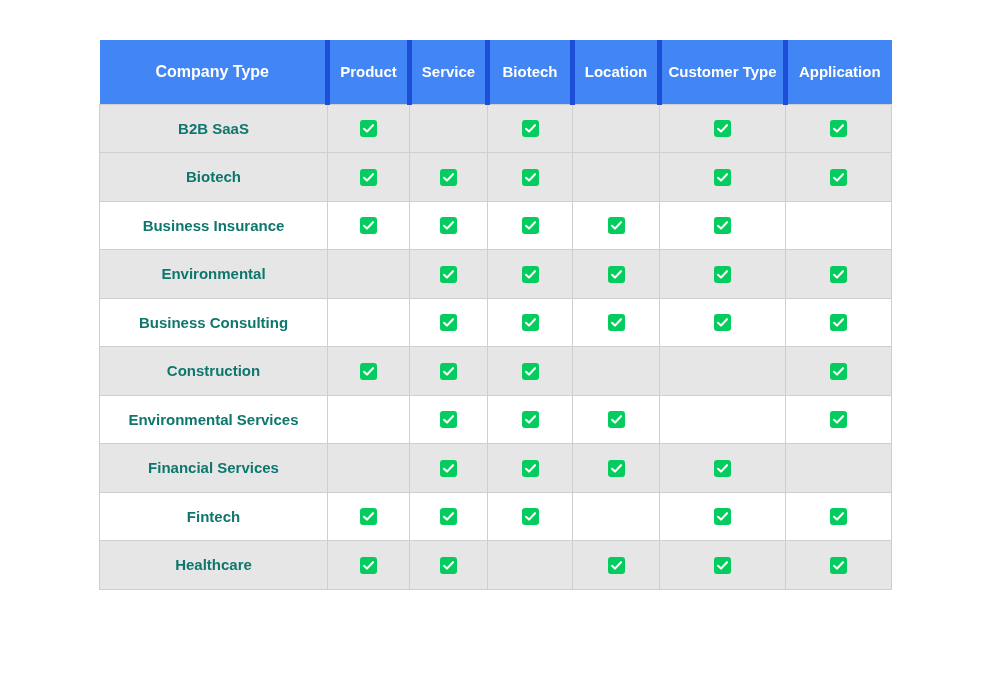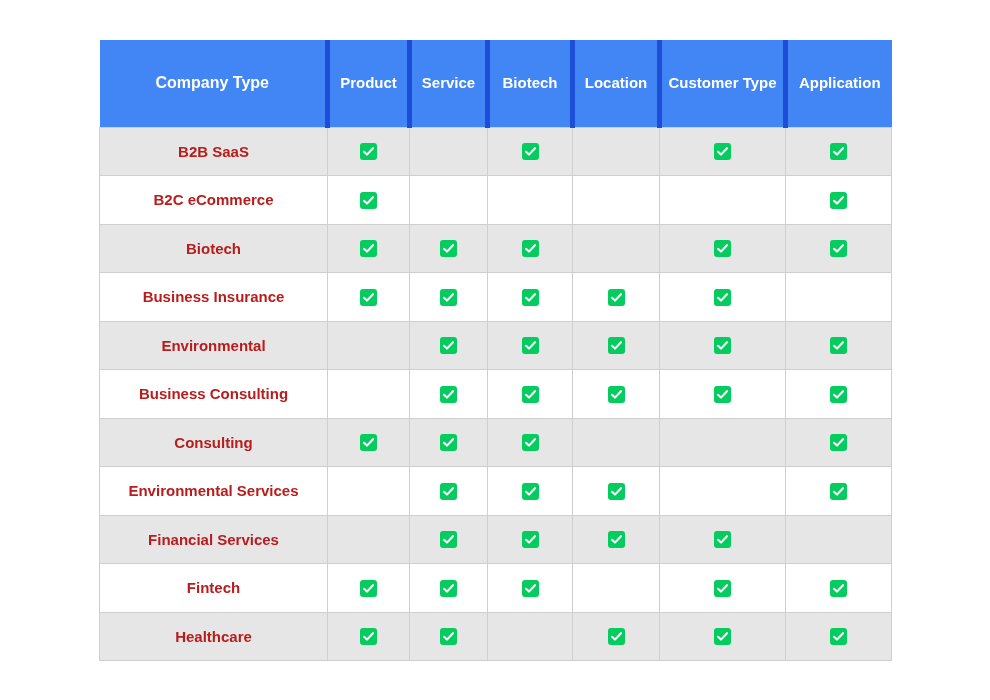--- a/index.html
+++ b/index.html
@@ -32,21 +32,21 @@
   table.matrix col.c-industry{ width: 85px; }
   table.matrix col.c-location{ width: 87px; }
   table.matrix col.c-customer{ width: 126px; }
   table.matrix col.c-app     { width: 106px; }
 
   table.matrix thead th {
     background: #4285f4;
     color: #ffffff;
     font-size: 15px;
     font-weight: bold;
-    height: 87px;
+    height: 64px;
     padding: 4px 6px;
     text-align: center;
     vertical-align: middle;
     line-height: 1.35;
     border: none;
     box-sizing: border-box;
   }
   table.matrix thead th.col-label {
     font-size: 16px;
   }
@@ -59,21 +59,21 @@
     border: 1px solid #cfcfcf;
     text-align: center;
     vertical-align: middle;
     padding: 0;
     box-sizing: border-box;
   }
   table.matrix tbody tr.odd td { background: #e6e6e6; }
   table.matrix tbody tr.even td { background: #ffffff; }
 
   td.row-label {
-    color: #b91c1c;
+    color: #0f766e;
     font-size: 15px;
     font-weight: bold;
     text-align: center;
   }
 
   .check {
     display: inline-block;
     width: 17px;
     height: 17px;
     border-radius: 3px;
@@ -128,33 +128,20 @@
                 <path d="M2 6.8 L5 9.6 L11 3.2" fill="none" stroke="#ffffff" stroke-width="2.1" stroke-linecap="round" stroke-linejoin="round"></path>
               </svg></span></td>
           <td><span class="empty-cell"></span></td>
           <td><span class="check"><svg viewBox="0 0 13 13" xmlns="http://www.w3.org/2000/svg">
                 <path d="M2 6.8 L5 9.6 L11 3.2" fill="none" stroke="#ffffff" stroke-width="2.1" stroke-linecap="round" stroke-linejoin="round"></path>
               </svg></span></td>
           <td><span class="check"><svg viewBox="0 0 13 13" xmlns="http://www.w3.org/2000/svg">
                 <path d="M2 6.8 L5 9.6 L11 3.2" fill="none" stroke="#ffffff" stroke-width="2.1" stroke-linecap="round" stroke-linejoin="round"></path>
               </svg></span></td>
         </tr>
-        <tr class="even">
-          <td class="row-label">B2C eCommerce</td>
-          <td><span class="check"><svg viewBox="0 0 13 13" xmlns="http://www.w3.org/2000/svg">
-                <path d="M2 6.8 L5 9.6 L11 3.2" fill="none" stroke="#ffffff" stroke-width="2.1" stroke-linecap="round" stroke-linejoin="round"></path>
-              </svg></span></td>
-          <td><span class="empty-cell"></span></td>
-          <td><span class="empty-cell"></span></td>
-          <td><span class="empty-cell"></span></td>
-          <td><span class="empty-cell"></span></td>
-          <td><span class="check"><svg viewBox="0 0 13 13" xmlns="http://www.w3.org/2000/svg">
-                <path d="M2 6.8 L5 9.6 L11 3.2" fill="none" stroke="#ffffff" stroke-width="2.1" stroke-linecap="round" stroke-linejoin="round"></path>
-              </svg></span></td>
-        </tr>
         <tr class="odd">
           <td class="row-label">Biotech</td>
           <td><span class="check"><svg viewBox="0 0 13 13" xmlns="http://www.w3.org/2000/svg">
                 <path d="M2 6.8 L5 9.6 L11 3.2" fill="none" stroke="#ffffff" stroke-width="2.1" stroke-linecap="round" stroke-linejoin="round"></path>
               </svg></span></td>
           <td><span class="check"><svg viewBox="0 0 13 13" xmlns="http://www.w3.org/2000/svg">
                 <path d="M2 6.8 L5 9.6 L11 3.2" fill="none" stroke="#ffffff" stroke-width="2.1" stroke-linecap="round" stroke-linejoin="round"></path>
               </svg></span></td>
           <td><span class="check"><svg viewBox="0 0 13 13" xmlns="http://www.w3.org/2000/svg">
                 <path d="M2 6.8 L5 9.6 L11 3.2" fill="none" stroke="#ffffff" stroke-width="2.1" stroke-linecap="round" stroke-linejoin="round"></path>
@@ -218,21 +205,21 @@
                 <path d="M2 6.8 L5 9.6 L11 3.2" fill="none" stroke="#ffffff" stroke-width="2.1" stroke-linecap="round" stroke-linejoin="round"></path>
               </svg></span></td>
           <td><span class="check"><svg viewBox="0 0 13 13" xmlns="http://www.w3.org/2000/svg">
                 <path d="M2 6.8 L5 9.6 L11 3.2" fill="none" stroke="#ffffff" stroke-width="2.1" stroke-linecap="round" stroke-linejoin="round"></path>
               </svg></span></td>
           <td><span class="check"><svg viewBox="0 0 13 13" xmlns="http://www.w3.org/2000/svg">
                 <path d="M2 6.8 L5 9.6 L11 3.2" fill="none" stroke="#ffffff" stroke-width="2.1" stroke-linecap="round" stroke-linejoin="round"></path>
               </svg></span></td>
         </tr>
         <tr class="odd">
-          <td class="row-label">Consulting</td>
+          <td class="row-label">Construction</td>
           <td><span class="check"><svg viewBox="0 0 13 13" xmlns="http://www.w3.org/2000/svg">
                 <path d="M2 6.8 L5 9.6 L11 3.2" fill="none" stroke="#ffffff" stroke-width="2.1" stroke-linecap="round" stroke-linejoin="round"></path>
               </svg></span></td>
           <td><span class="check"><svg viewBox="0 0 13 13" xmlns="http://www.w3.org/2000/svg">
                 <path d="M2 6.8 L5 9.6 L11 3.2" fill="none" stroke="#ffffff" stroke-width="2.1" stroke-linecap="round" stroke-linejoin="round"></path>
               </svg></span></td>
           <td><span class="check"><svg viewBox="0 0 13 13" xmlns="http://www.w3.org/2000/svg">
                 <path d="M2 6.8 L5 9.6 L11 3.2" fill="none" stroke="#ffffff" stroke-width="2.1" stroke-linecap="round" stroke-linejoin="round"></path>
               </svg></span></td>
           <td><span class="empty-cell"></span></td>

